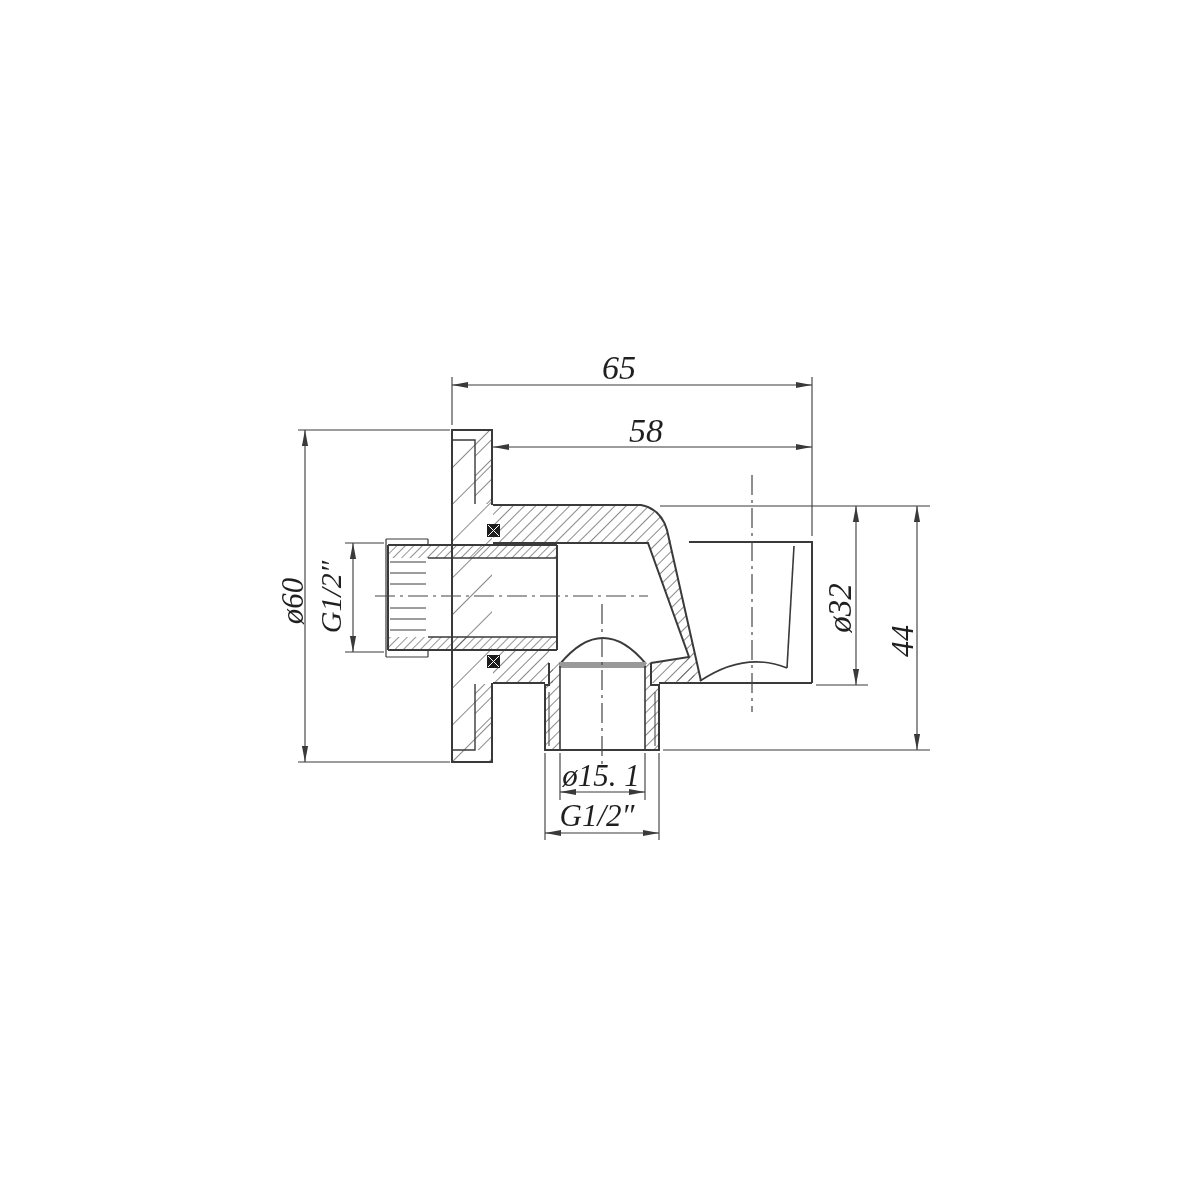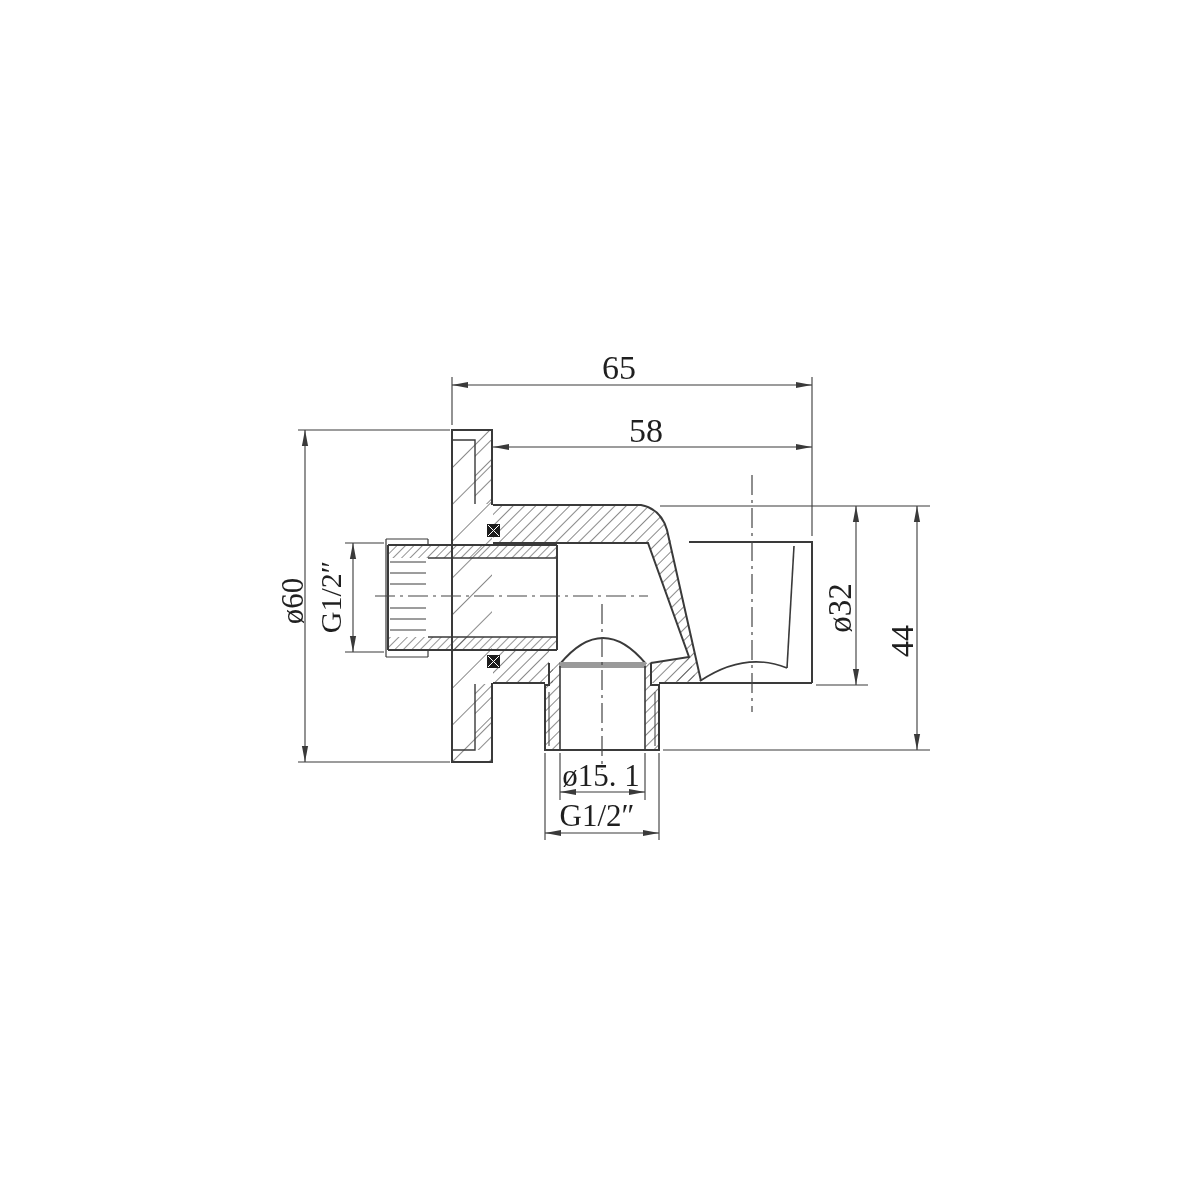--- a/index.html
+++ b/index.html
@@ -1,20 +1,21 @@
 <!DOCTYPE html>
 <html><head>
 <meta charset="utf-8">
 <style>
   html,body{margin:0;padding:0;background:#ffffff;}
   .canvas{
     position:relative;
     width:1200px;height:1068px;
     background:#ffffff;
     font-family:"Liberation Serif", serif;
+    font-style:italic;
   }
   svg text{
     font-family:"Liberation Serif", serif;
     fill:#1f1f1f;
   }
 </style>
 </head>
 <body>
 
 <div class="canvas">

